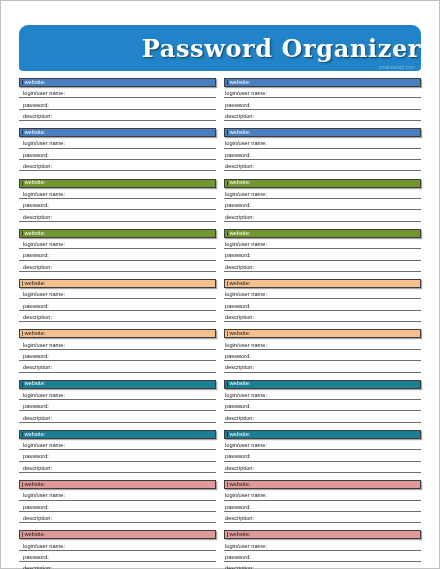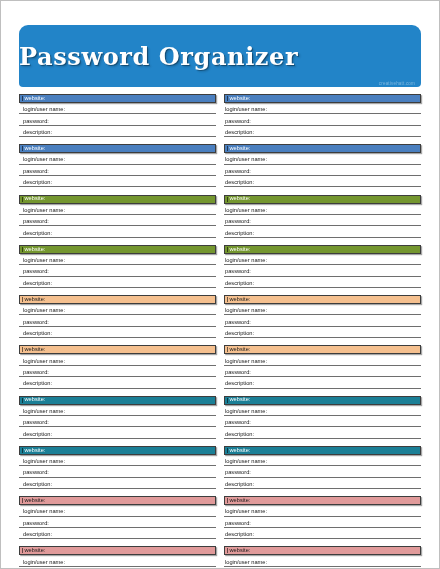--- a/index.html
+++ b/index.html
@@ -21,26 +21,26 @@
     height: 569px;
     background: #ffffff;
     border: 1px solid #bfbfbf;
     padding: 18px 18px 0 18px;
   }
 
   
   .banner {
     position: relative;
     margin: 6px 0 4px 0;
-    height: 62px;
+    height: 46px;
     background: #2284c8;
     border-radius: 9px 9px 4px 4px;
     display: flex;
     align-items: center;
-    justify-content: flex-start;
+    justify-content: flex-end;
     overflow: hidden;
   }
   .banner-title {
     font-family: "DejaVu Serif", serif;
     font-weight: 700;
     font-size: 24px;
     letter-spacing: 0.6px;
     color: #ffffff;
     text-shadow: 1px 1px 0 rgba(0,0,0,0.30), 2px 2px 2px rgba(0,0,0,0.18);
     white-space: nowrap;

